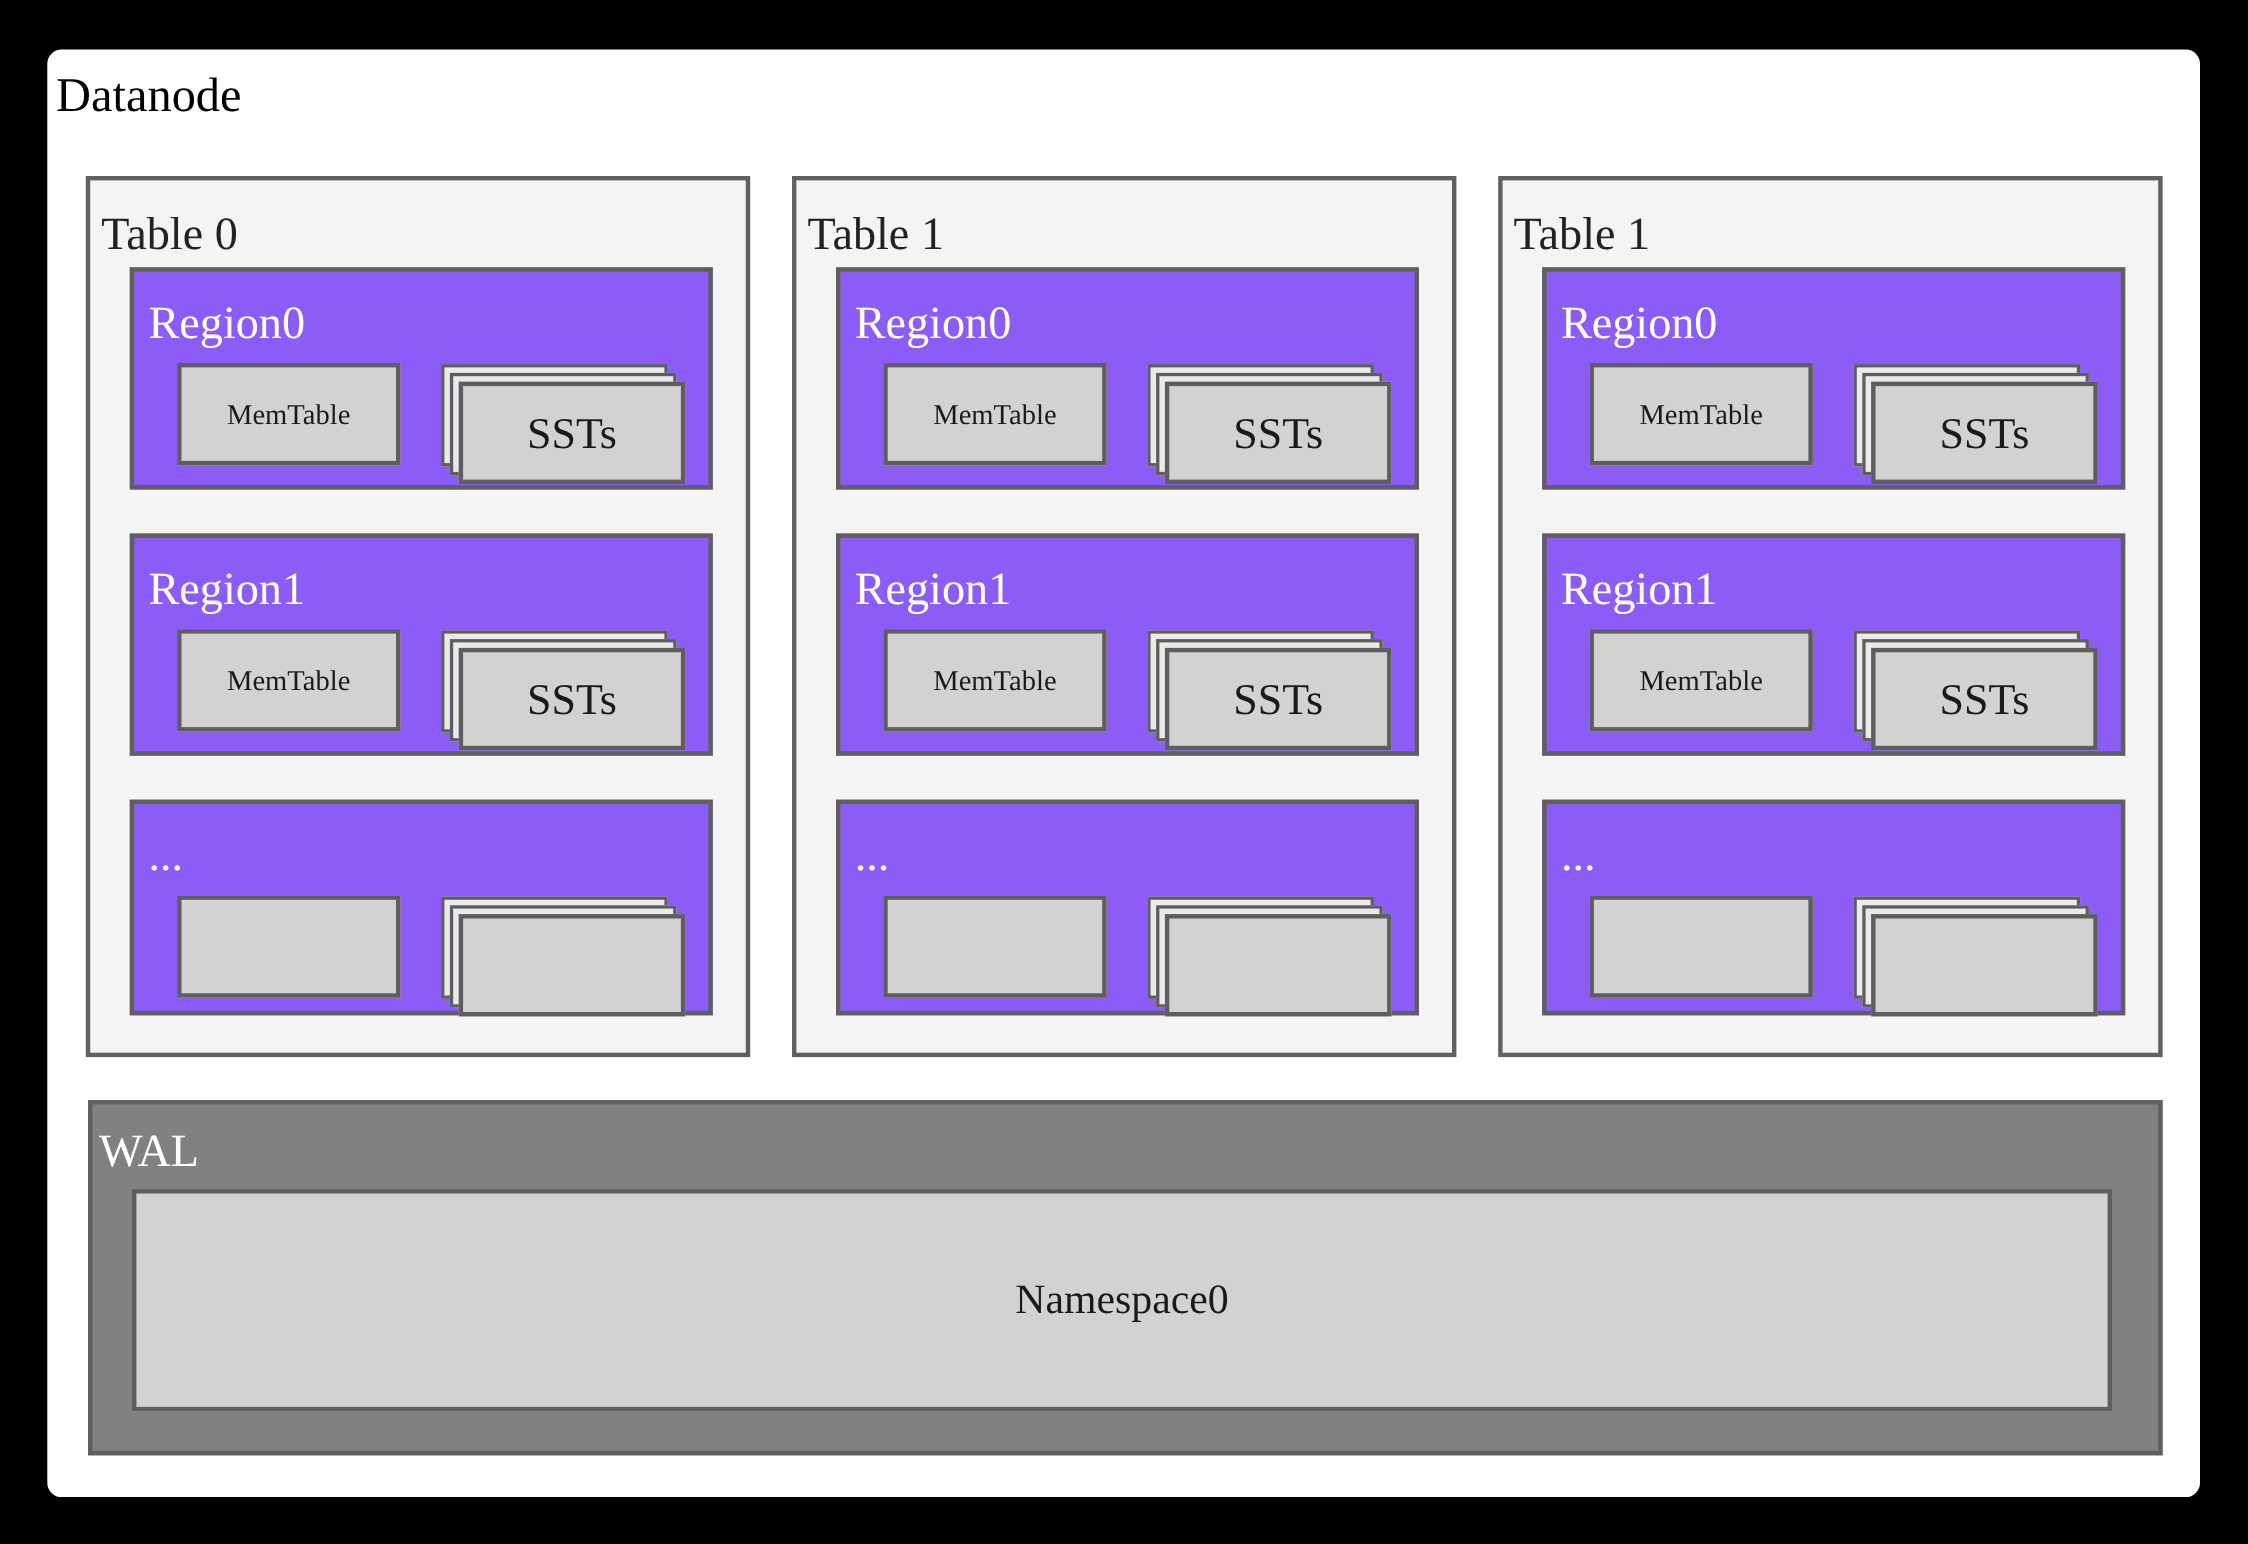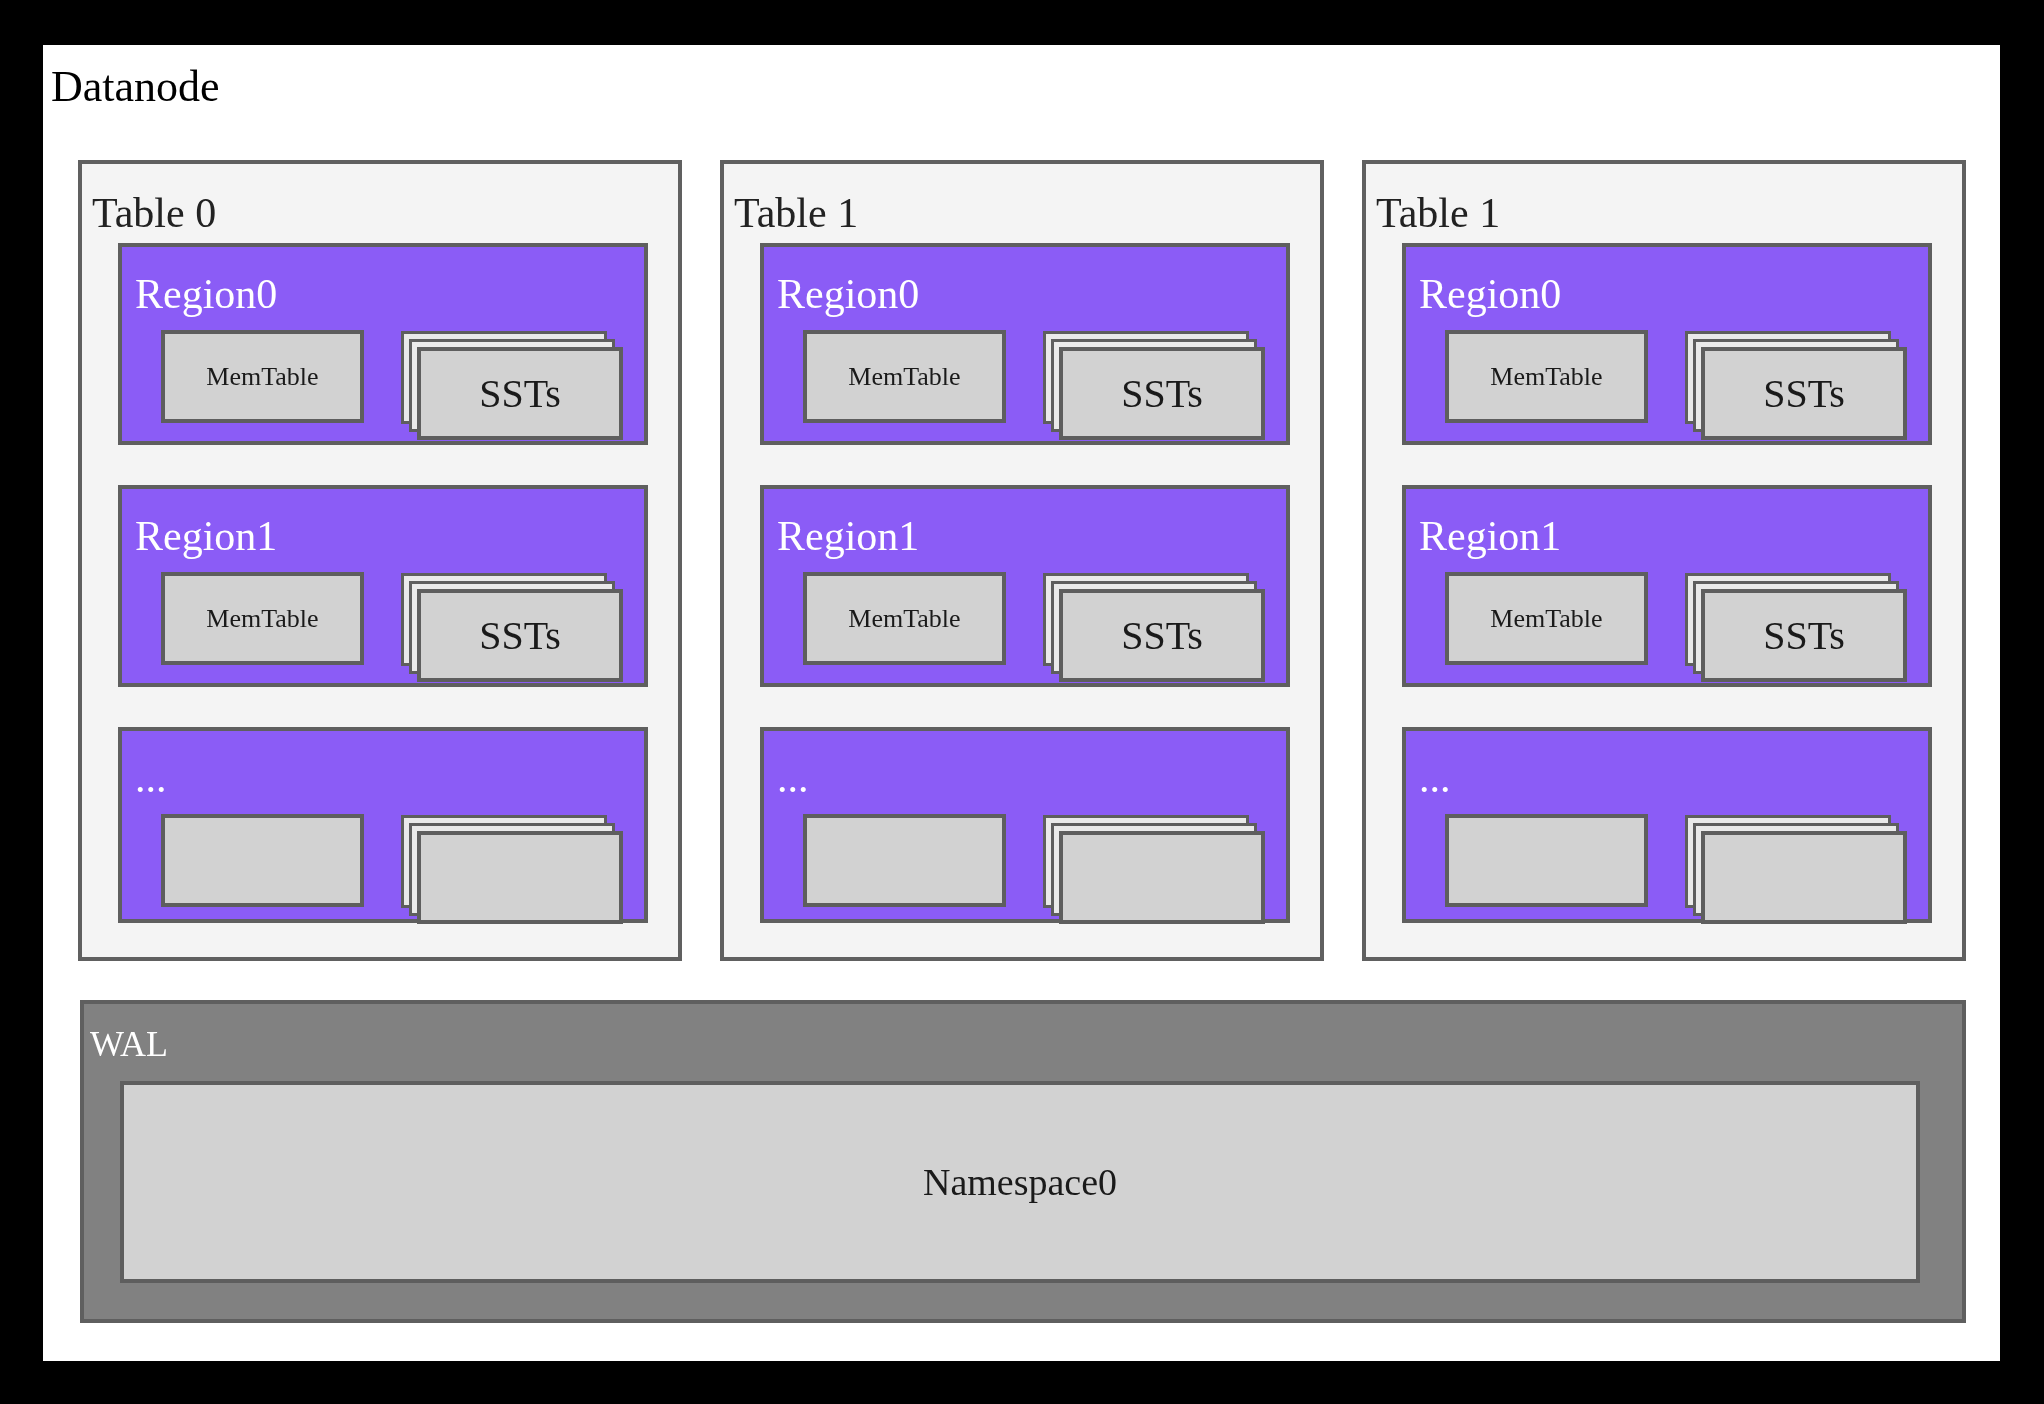--- a/index.html
+++ b/index.html
@@ -9,20 +9,21 @@
     width: 2044px;
     height: 1404px;
     background: #000;
     font-family: "Liberation Serif", "DejaVu Serif", serif;
   }
   .canvas {
     position: absolute;
     left: 43px; top: 45px;
     width: 1957px; height: 1316px;
     background: #ffffff;
+    border-radius: 13px;
   }
   .diagram-title {
     position: absolute;
     left: 8px; top: 20px;
     font-size: 44px;
     line-height: 1;
     color: #000000;
   }
   .tables-row {
     position: absolute;
@@ -97,21 +98,21 @@
   .wal {
     position: absolute;
     left: 37px; top: 955px;
     width: 1886px; height: 323px;
     background: #818181;
     border: 4px solid #5f5f5f;
   }
   .wal-label {
     position: absolute;
     left: 6px; top: 22px;
-    font-size: 36px;
+    font-size: 42px;
     line-height: 1;
     color: #ffffff;
   }
   .ns-row {
     position: absolute;
     left: 36px; top: 77px;
     width: 1800px; height: 202px;
     display: flex;
     gap: 56px;
   }

